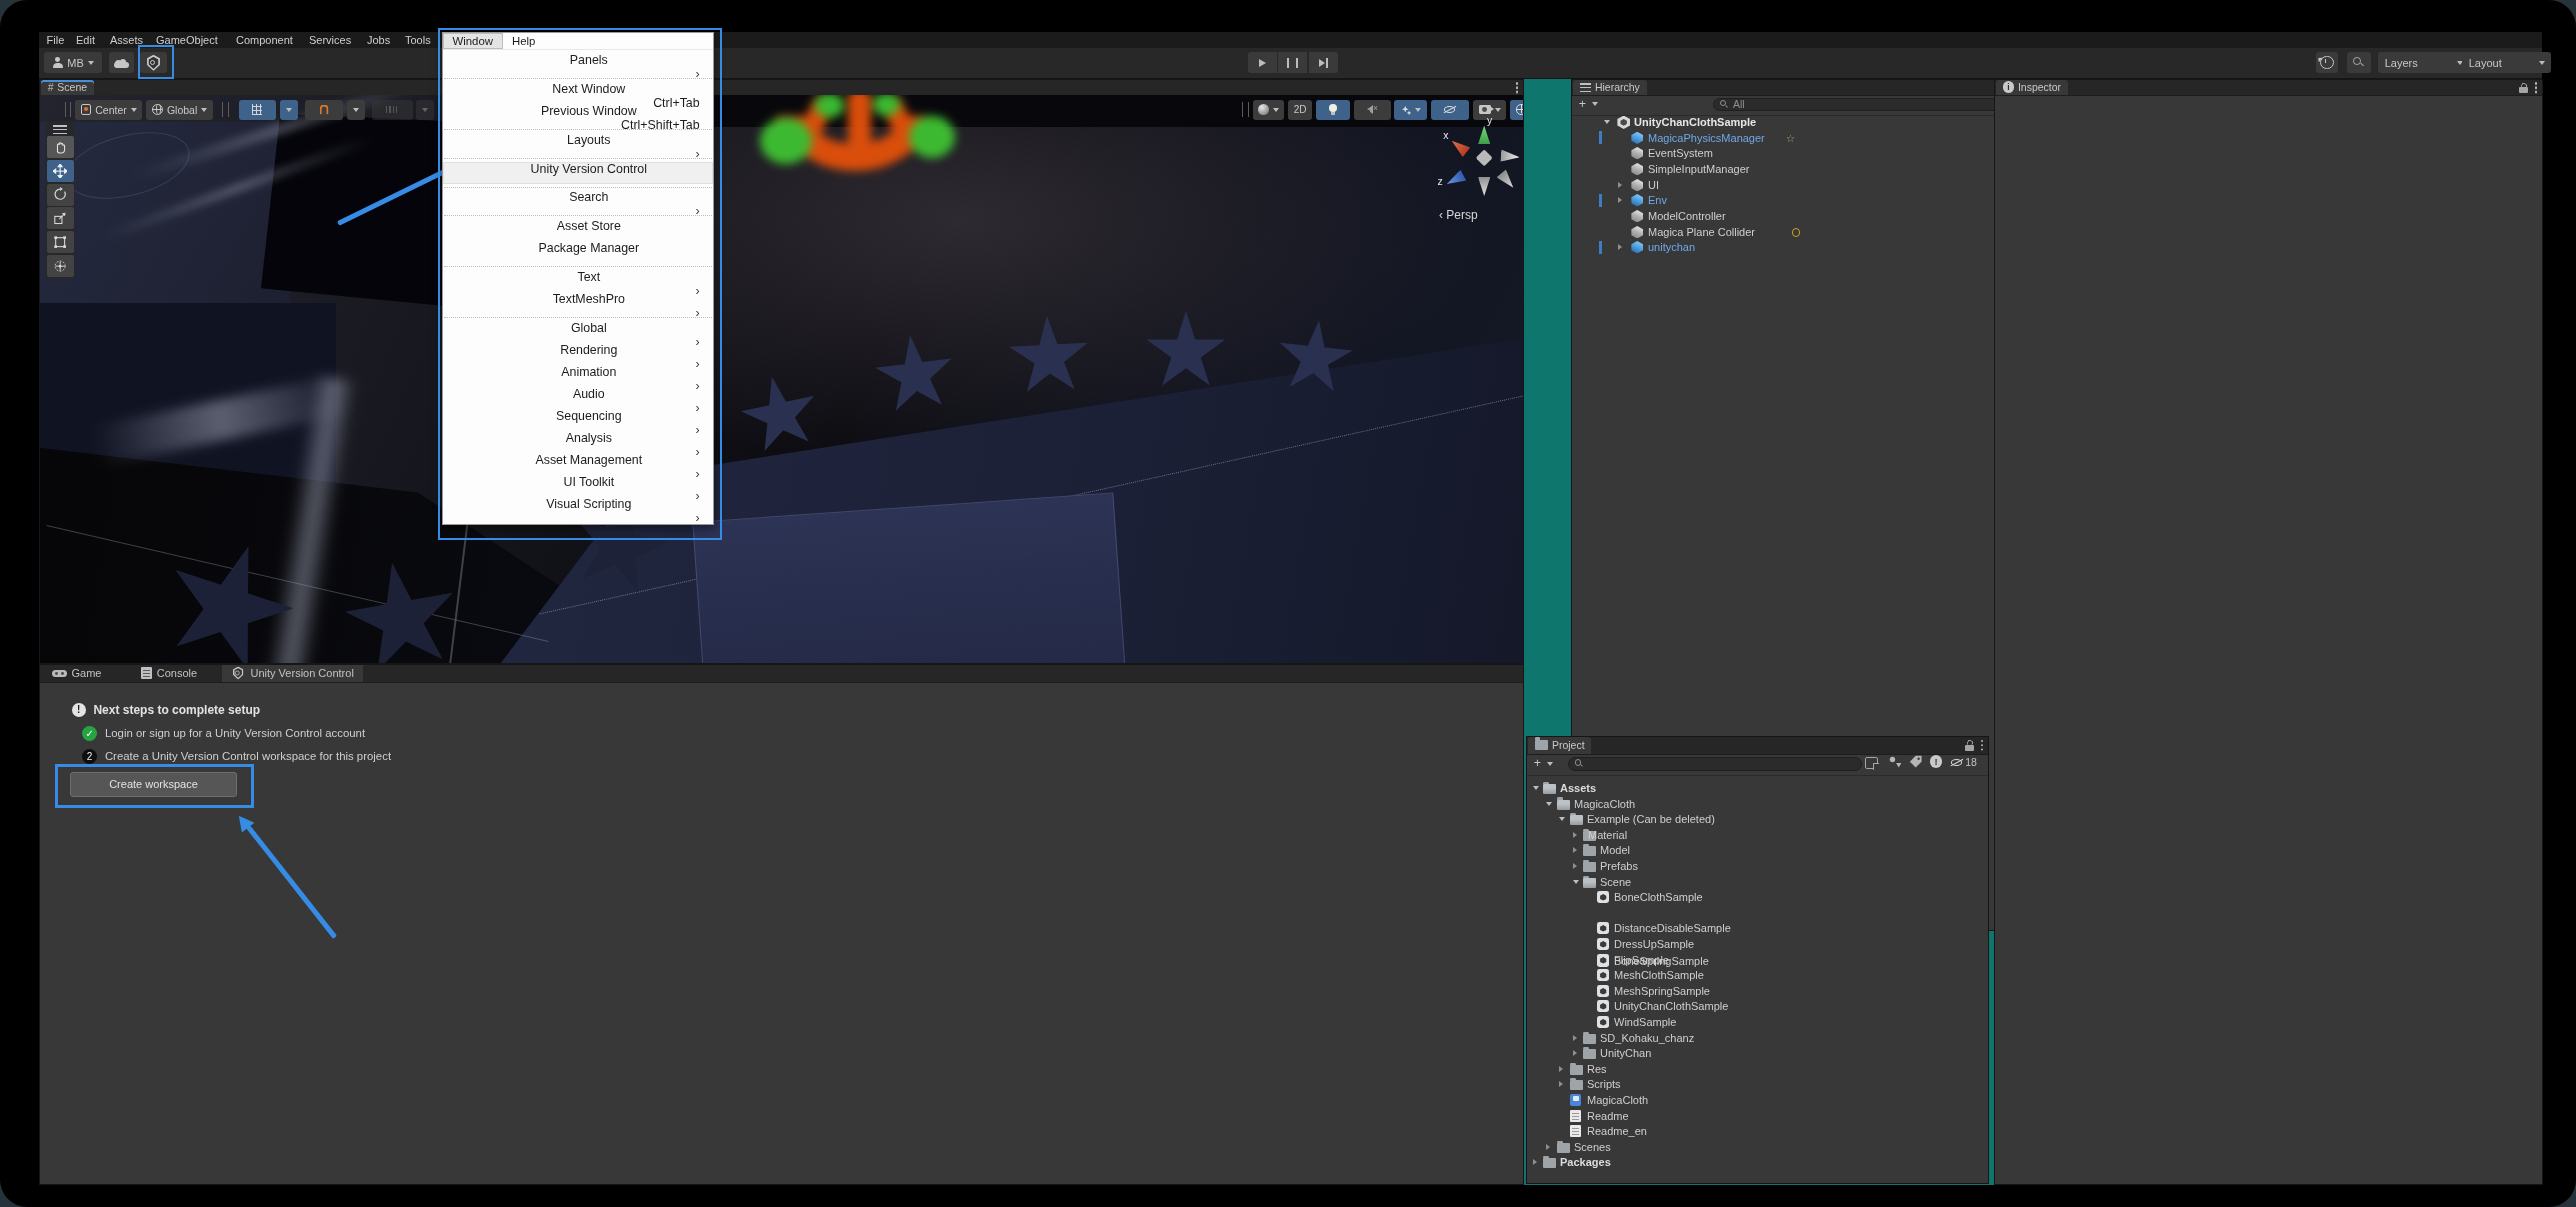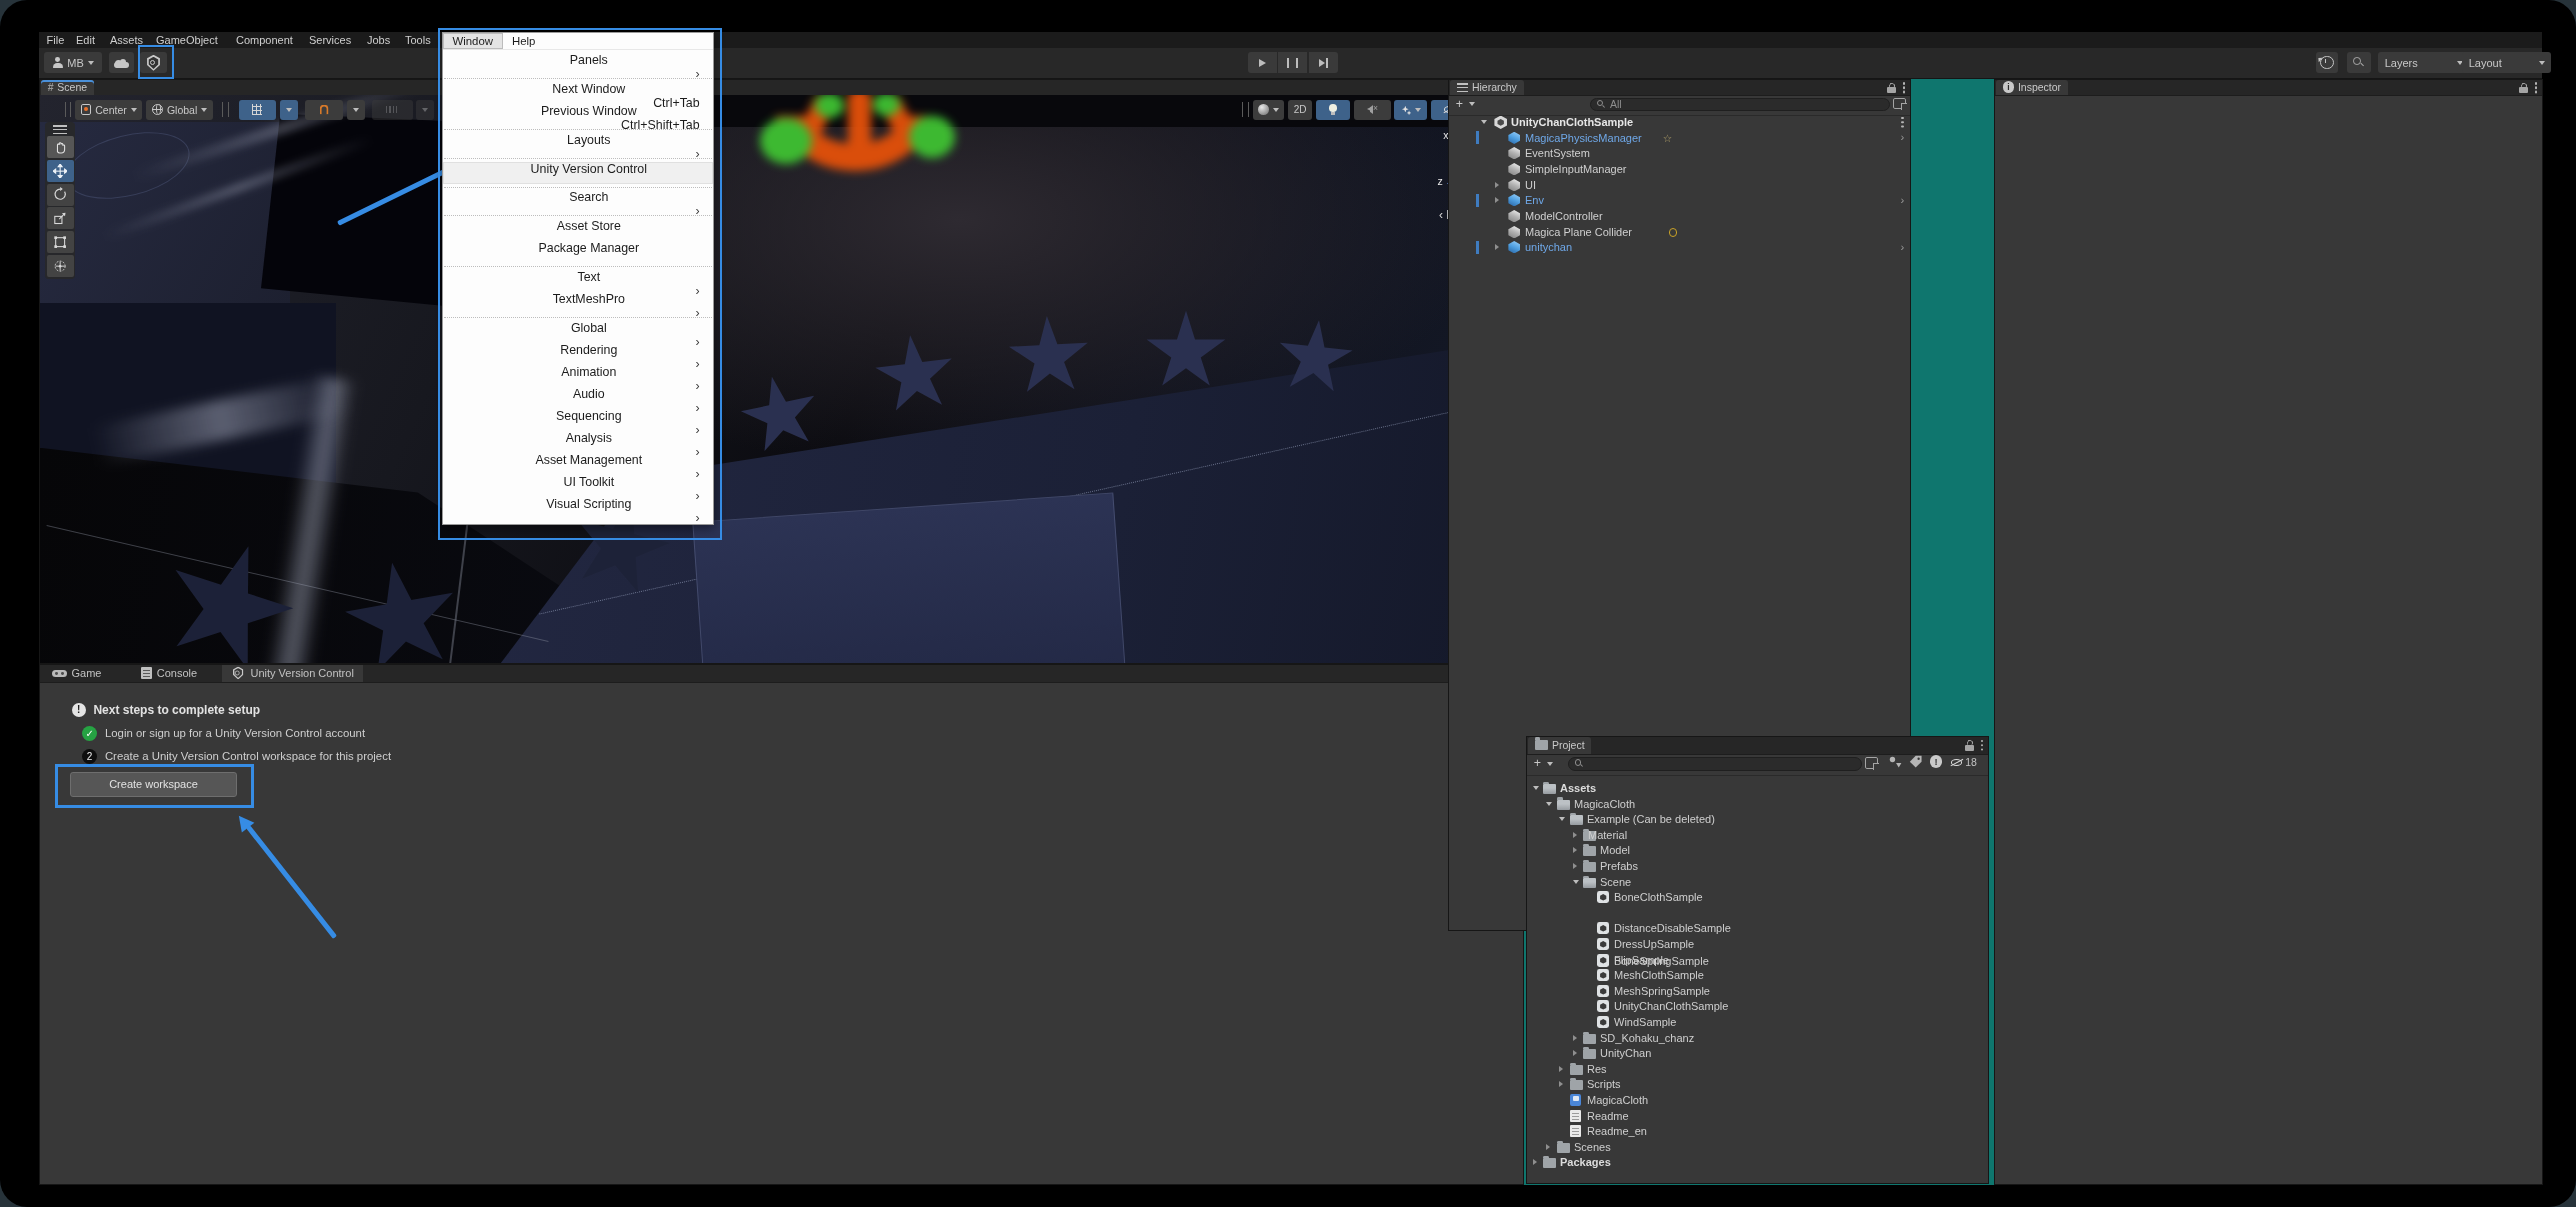--- a/index.html
+++ b/index.html
@@ -479,21 +479,21 @@
     </div>
     <div class="setup-step" style="left:42px;top:84px;" id="step2">
       <span class="badge black">2</span>
           <span>Create a Unity Version Control workspace for this project</span>
     </div>
     <div class="cw-btn" style="left:30px;top:107px;width:165px;height:23px;">Create workspace</div>
     <div class="anno-box" style="left:15.3px;top:99px;width:193px;height:38px;border-width:3.8px;"></div>
     <div class="anno-arrow" style="left:295px;top:270px;width:141px;transform:rotate(231.8deg);"></div>
   </div>
 
-  <div class="panel" style="left:1409px;top:47px;width:463px;height:852px;text-decoration:underline;">
+  <div class="panel" style="left:1532px;top:47px;width:463px;height:852px;text-decoration:underline;">
     <div class="tabbar">
       <div class="tab" style="left:1px;">
         <span class="burger"></span>
         <span>Hierarchy</span>
       </div>
       <div class="bar-right">
         <span class="lock"></span>
         <span class="kebab"></span>
       </div>
     </div>

